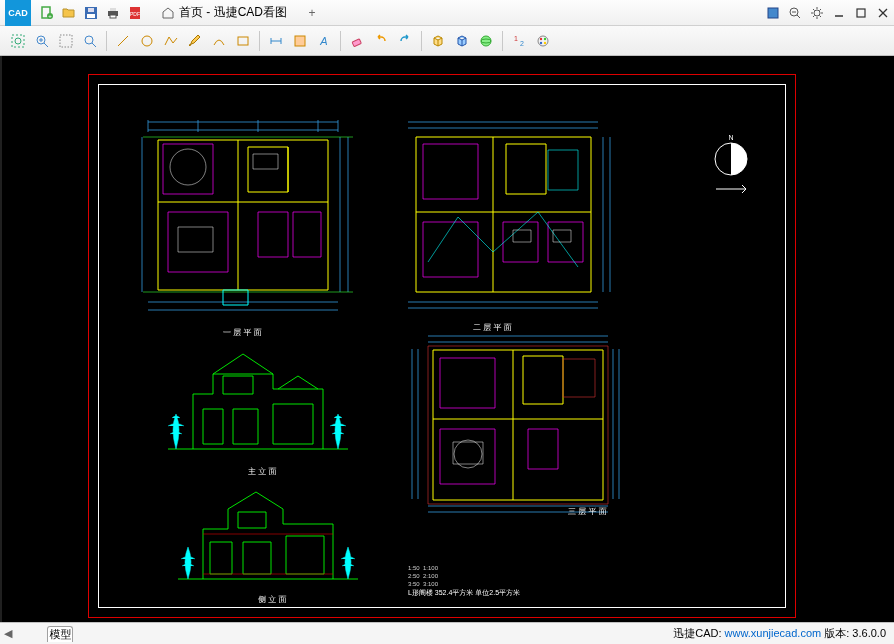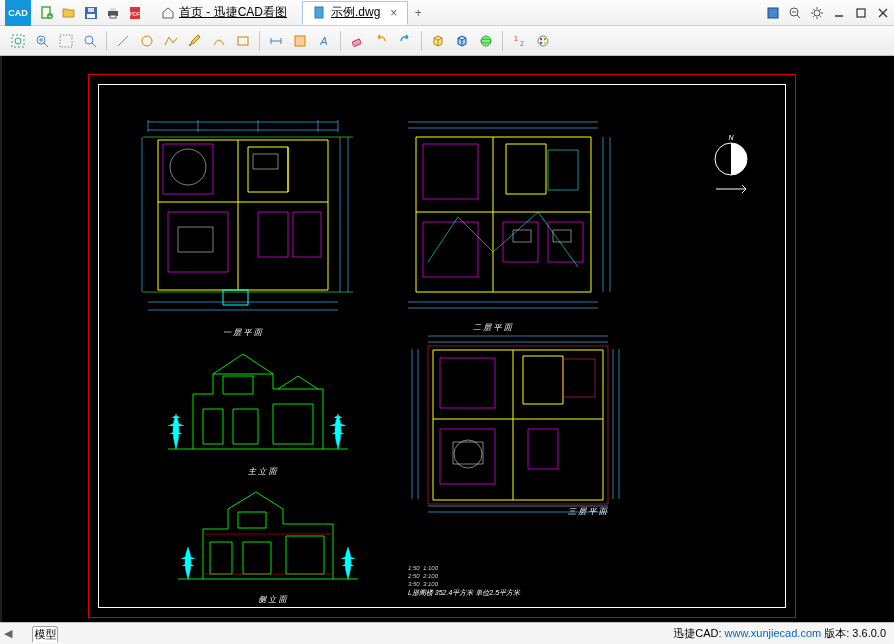--- a/index.html
+++ b/index.html
@@ -3,43 +3,43 @@
 <meta charset="utf-8">
 <style>
 *{margin:0;padding:0;box-sizing:border-box;}
 body{font-family:"Microsoft YaHei",Arial,sans-serif;font-size:12px;background:#f0f0f0;width:894px;height:644px;overflow:hidden;display:flex;flex-direction:column;}
 .titlebar{height:26px;background:linear-gradient(#fdfdfd,#f0f0f0);display:flex;align-items:center;border-bottom:1px solid #d0d0d0;}
 .logo{width:36px;height:26px;display:flex;align-items:center;justify-content:center;}
 .logo-box{width:26px;height:37px;background:#1296db;border-radius:3px;display:flex;align-items:center;justify-content:center;color:#fff;font-size:9px;font-weight:bold;}
 .tb-ico{width:18px;height:18px;margin:0 2px;display:flex;align-items:center;justify-content:center;cursor:pointer;}
 .tab{height:24px;display:flex;align-items:center;padding:0 10px;border:1px solid transparent;cursor:pointer;}
 .tab.active{background:#fff;border:1px solid #a8c8e8;border-bottom:1px solid #fff;}
-.tab-label{margin:0 4px;text-decoration:underline;}
+.tab-label{margin:0 4px;}
 .tab-close{color:#666;margin-left:6px;}
 .newtab{width:20px;height:20px;display:flex;align-items:center;justify-content:center;color:#666;cursor:pointer;}
 .spacer{flex:1;}
 .wctrl{width:22px;height:22px;display:flex;align-items:center;justify-content:center;color:#555;cursor:pointer;}
 .toolbar{height:30px;background:linear-gradient(#fafafa,#ededed);display:flex;align-items:center;padding:0 6px;border-bottom:1px solid #c0c0c0;}
 .tbtn{width:22px;height:22px;margin:0 1px;display:flex;align-items:center;justify-content:center;cursor:pointer;border:1px solid transparent;border-radius:2px;}
 .sep{width:1px;height:20px;background:#c8c8c8;margin:0 4px;}
 .canvas{flex:1;background:#000;position:relative;overflow:hidden;}
-.drawing{position:absolute;left:88px;top:18px;width:708px;height:544px;font-style:italic;}
+.drawing{position:absolute;left:88px;top:18px;width:708px;height:544px;}
 .border-outer{position:absolute;inset:0;border:1px solid #d00;}
 .border-inner{position:absolute;inset:10px;border:1px solid #fff;}
 .plan{position:absolute;}
 .p1{left:50px;top:38px;width:220px;height:210px;}
 .p2{left:310px;top:38px;width:220px;height:210px;}
 .p3{left:310px;top:250px;width:230px;height:200px;}
 .elev{position:absolute;}
 .e1{left:50px;top:260px;width:240px;height:130px;}
 .e2{left:60px;top:400px;width:240px;height:120px;}
 .compass{position:absolute;right:40px;top:60px;width:50px;height:70px;}
 .drawing svg line,.drawing svg rect,.drawing svg path,.drawing svg circle,.drawing svg polyline{vector-effect:non-scaling-stroke;}
 .statusbar{height:22px;background:#f5f5f5;display:flex;align-items:center;border-top:1px solid #c0c0c0;font-size:11px;}
-.btm-tab{height:16px;padding:0 1px;background:#fff;border:1px solid #a0a0a0;border-bottom:none;border-radius:3px 3px 0 0;margin-left:20px;display:flex;align-items:center;cursor:pointer;}
+.btm-tab{height:16px;padding:0 1px;background:#fff;border:1px solid #a0a0a0;border-bottom:none;border-radius:3px 3px 0 0;margin-left:35px;display:flex;align-items:center;cursor:pointer;}
 .status-right{padding-right:8px;white-space:nowrap;}
 .status-right a{color:#0066cc;}
 .ruler-left{position:absolute;left:0;top:0;width:2px;height:100%;background:#202020;}
 .drawing-label{position:absolute;font-size:8px;color:#fff;white-space:nowrap;}
 </style>
 </head>
 <body>
 
 <div class="titlebar">
   <div class="logo">
@@ -76,27 +76,20 @@
         <rect x="2" y="1" width="10" height="12" fill="#d33"></rect>
         <text x="7" y="10" font-size="5" fill="#fff" text-anchor="middle">PDF</text>
       </svg>
     </span>
 
   <div class="tab" style="margin-left:4px;">
     <svg width="14" height="14">
         <path d="M7 2l5 4v6H2V6z" fill="none" stroke="#666"></path>
       </svg>
     <span class="tab-label">首页 - 迅捷CAD看图</span>
-  </div>
-  <div class="tab active">
-    <svg width="14" height="14">
-        <rect x="2" y="1" width="8" height="11" fill="#4aa3df" stroke="#2a7db5"></rect>
-      </svg>
-    <span class="tab-label">示例.dwg</span>
-    <span class="tab-close">×</span>
   </div>
   <div class="newtab">+</div>
 
   <div class="spacer"></div>
   <span class="wctrl">
       <svg width="14" height="14">
         <rect x="2" y="2" width="10" height="10" fill="#48c" stroke="#248"></rect>
       </svg>
     </span>
   <span class="wctrl">

